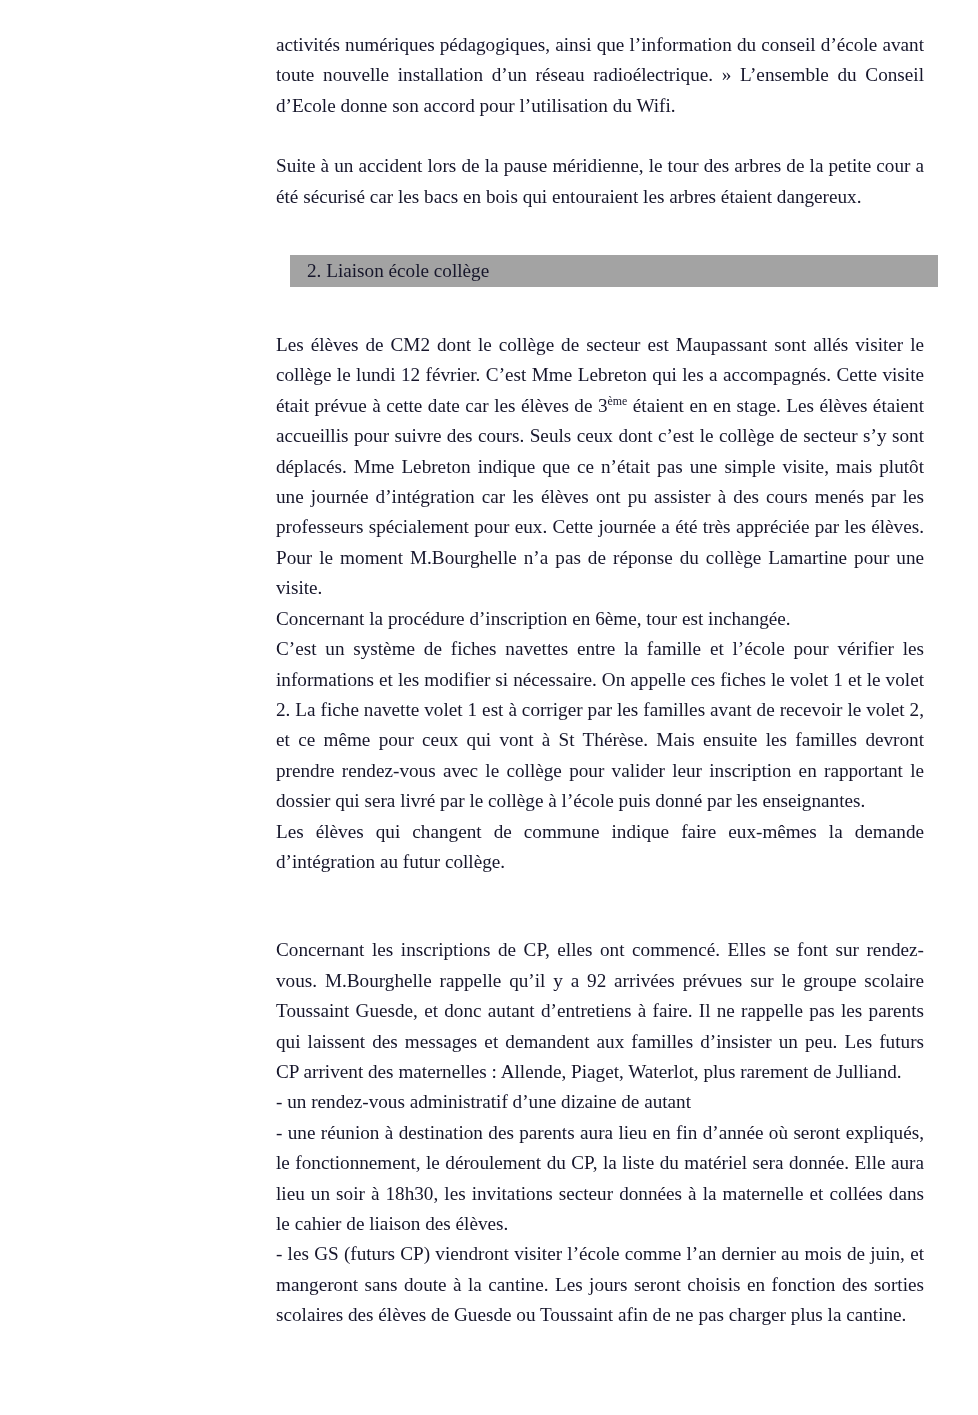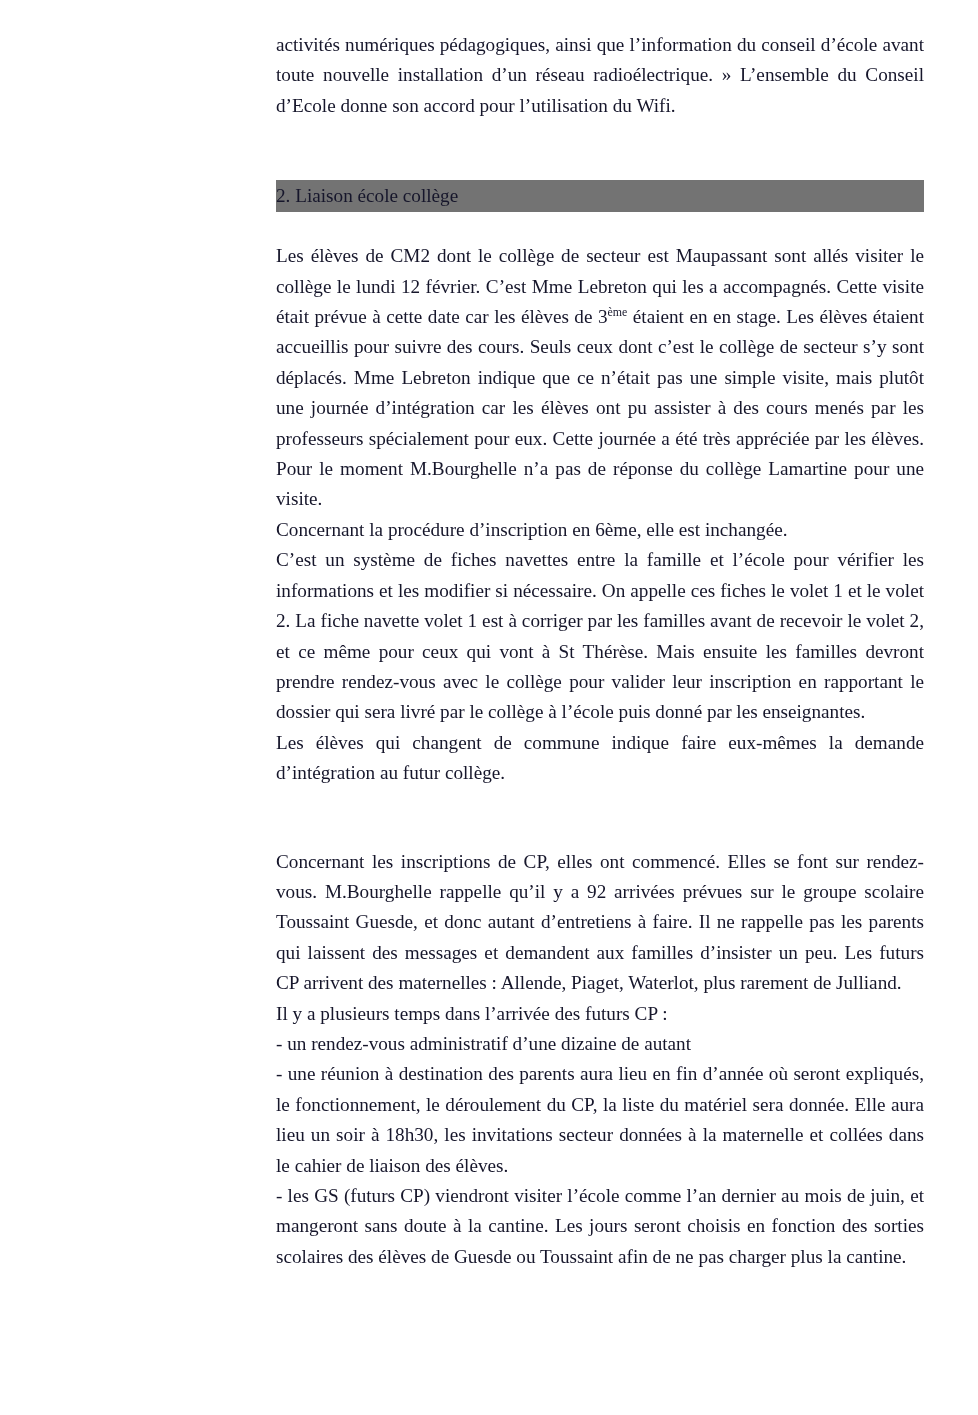--- a/index.html
+++ b/index.html
@@ -32,25 +32,25 @@
     color: #16162b;
     -webkit-font-smoothing: antialiased;
   }
   p.body-par.last-line-left {
     text-align-last: left;
   }
   .gap-para {
     height: 30px;
   }
   .heading-band {
-    background: #737373;
+    background: #a3a3a3;
     width: 648px;
     box-sizing: border-box;
-    padding: 3px 0 4px 0;
-    margin: 0;
+    padding: 3px 0 4px 17px;
+    margin: 14px;
   }
   .heading-band .heading-text {
     font-size: 19.2px;
     line-height: 25px;
     color: #16162b;
     display: block;
     text-align: left;
   }
   .pre-heading-gap {
     height: 29px;
@@ -67,46 +67,46 @@
 </head>
 <body>
 
 <div class="page">
   <div class="content">
 
     <p class="body-par last-line-left">activités numériques pédagogiques, ainsi que l’information du conseil d’école avant toute nouvelle installation d’un réseau radioélectrique. » L’ensemble du Conseil d’Ecole donne son accord pour l’utilisation du Wifi.</p>
 
     <div class="gap-para"></div>
 
+    <p class="body-par last-line-left">Suite à un accident lors de la pause méridienne, le tour des arbres de la petite cour a été sécurisé car les bacs en bois qui entouraient les arbres étaient dangereux.</p>
 
     <div class="pre-heading-gap"></div>
 
     <div class="heading-band">
       <span class="heading-text">2. Liaison école collège</span>
     </div>
 
     <div class="post-heading-gap"></div>
 
     <p class="body-par last-line-left"><span>Les élèves de CM2 dont le collège de secteur est Maupassant  sont allés visiter le collège le lundi 12 février.  C’est Mme Lebreton qui les a accompagnés. Cette visite était prévue à cette date car les élèves de 3</span><sup class="sup-ord">ème</sup><span> étaient en  en stage. Les élèves étaient accueillis pour suivre des cours. Seuls ceux dont c’est le collège de secteur s’y sont déplacés. Mme Lebreton indique que ce n’était pas une simple visite, mais plutôt une journée d’intégration car les élèves ont pu assister à des cours menés par les professeurs spécialement pour eux. Cette journée a été très appréciée par les élèves. Pour le moment M.Bourghelle n’a pas de réponse du collège Lamartine pour une visite.</span></p>
 
-    <p class="body-par last-line-left">Concernant la procédure d’inscription en 6ème, elle est inchangée.</p>
+    <p class="body-par last-line-left">Concernant la procédure d’inscription en 6ème, tour est inchangée.</p>
 
     <p class="body-par last-line-left">C’est un système de fiches navettes entre la famille et l’école pour vérifier les informations et les modifier si nécessaire. On appelle ces fiches le volet 1 et le volet 2.  La fiche navette volet 1 est à corriger par les familles avant de recevoir le volet 2, et ce même pour ceux qui vont à St Thérèse. Mais ensuite les familles devront prendre rendez-vous avec le collège pour valider leur inscription en rapportant le dossier qui sera livré par le collège à l’école puis donné par les enseignantes.</p>
 
     <p class="body-par last-line-left">Les élèves qui changent de commune indique faire eux-mêmes la demande d’intégration au futur collège.</p>
 
 
     <div class="pre-heading-gap"></div>
 
 
     <div class="post-heading-gap"></div>
 
     <p class="body-par last-line-left">Concernant les inscriptions de CP, elles ont commencé. Elles se font sur rendez-vous. M.Bourghelle rappelle qu’il y a 92 arrivées prévues sur le groupe scolaire Toussaint Guesde, et donc autant d’entretiens à faire. Il ne rappelle pas les parents qui laissent des messages et demandent aux familles d’insister un peu.  Les futurs CP arrivent des maternelles : Allende, Piaget, Waterlot, plus rarement de Julliand.</p>
 
-    <p class="body-par last-line-left">Il y a plusieurs temps dans l’arrivée des futurs CP :</p>
 
     <p class="body-par last-line-left">- un rendez-vous administratif d’une dizaine de autant</p>
 
     <p class="body-par last-line-left">- une réunion à destination des parents aura lieu en fin d’année où seront expliqués, le fonctionnement, le déroulement du CP, la liste du matériel sera donnée. Elle aura lieu un soir à 18h30, les invitations secteur données à la maternelle et collées dans le cahier de liaison des élèves.</p>
 
     <p class="body-par last-line-left">- les GS (futurs CP) viendront visiter l’école comme l’an dernier au mois de juin, et mangeront sans doute à la cantine. Les jours seront choisis  en fonction des sorties scolaires des élèves de Guesde ou Toussaint afin de ne pas charger plus la cantine.</p>
 
   </div>
 </div>
 

